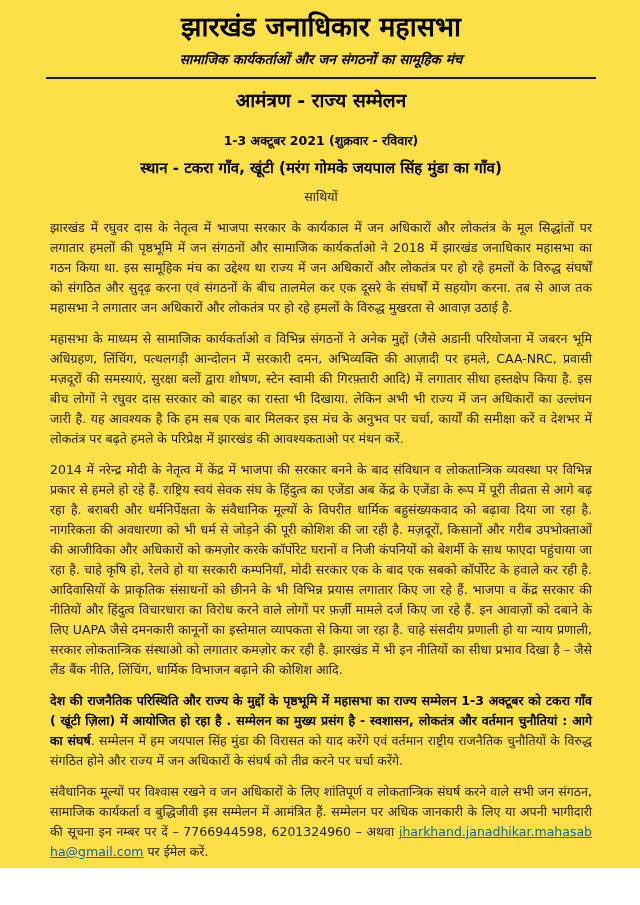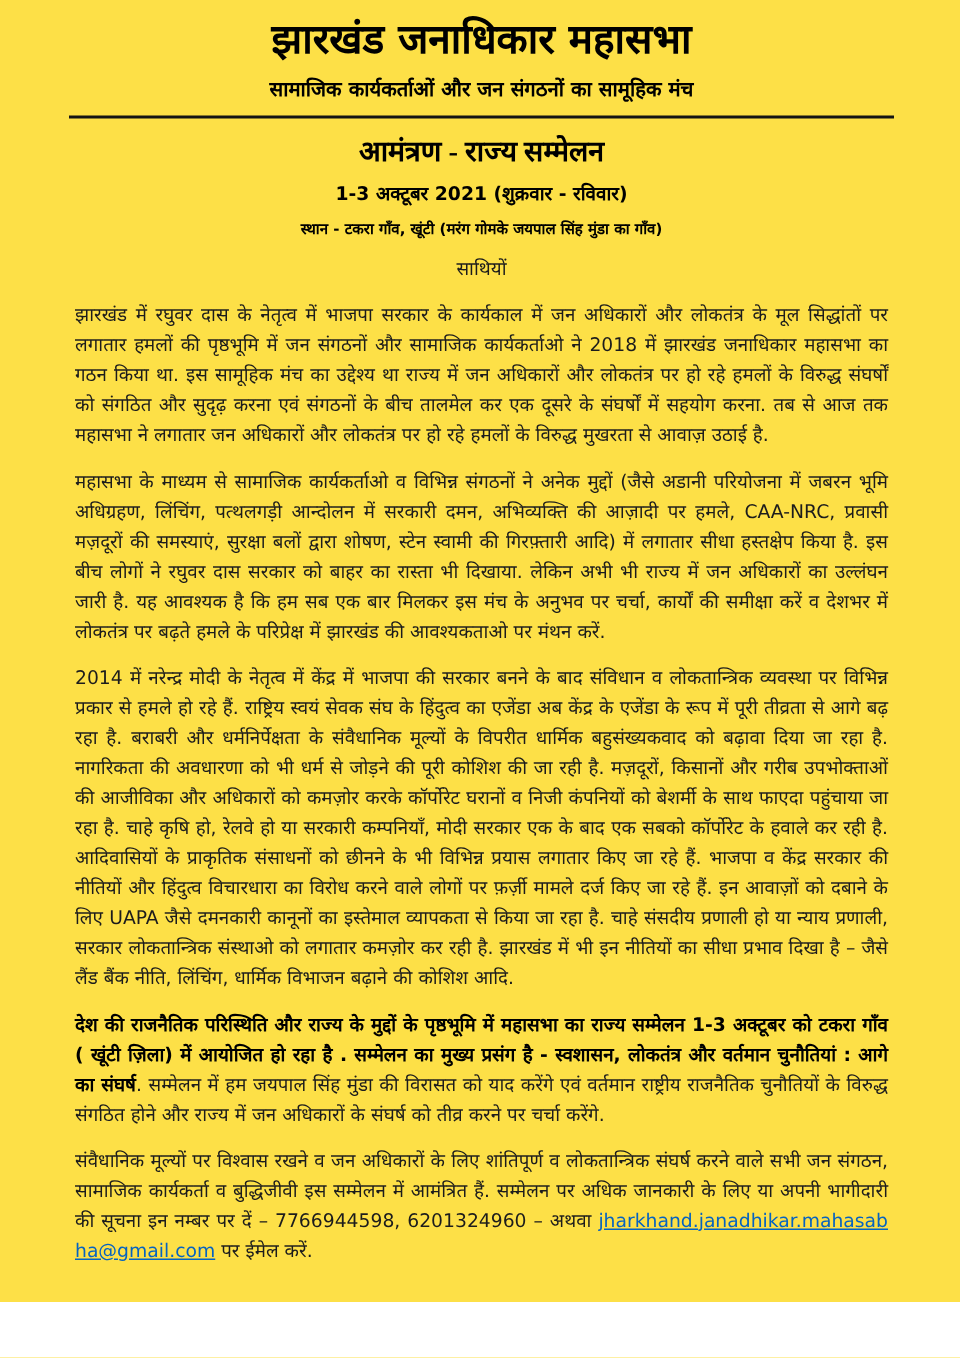--- a/index.html
+++ b/index.html
@@ -25,43 +25,43 @@
     line-height: 1.25;
     font-weight: bold;
     color: #000000;
     letter-spacing: 0px;
   }
   .org-subtitle {
     font-size: 13.5px;
     font-weight: bold;
     color: #000000;
     margin-bottom: 9px;
+    font-style: italic;
   }
   hr.rule {
     border: none;
     border-top: 2px solid #141414;
     margin: 4px -4px 8px -4px;
   }
   .event { text-align: center; }
   h2.event-heading {
-    margin: 2px 0 7px 0;
+    margin: 2px 0 19px 0;
     font-size: 19px;
     font-weight: bold;
     color: #000000;
-    font-family: Liberation Serif, serif;
   }
   .event-date {
     font-size: 12.5px;
     font-weight: bold;
     color: #000000;
     margin-bottom: 8px;
     text-align: center;
   }
   .event-venue {
-    font-size: 10px;
+    font-size: 15px;
     font-weight: bold;
     color: #000000;
     margin-bottom: 10px;
   }
   main.body {
     font-size: 12.5px;
     line-height: 1.6;
     text-align: justify;
   }
   main.body p {

